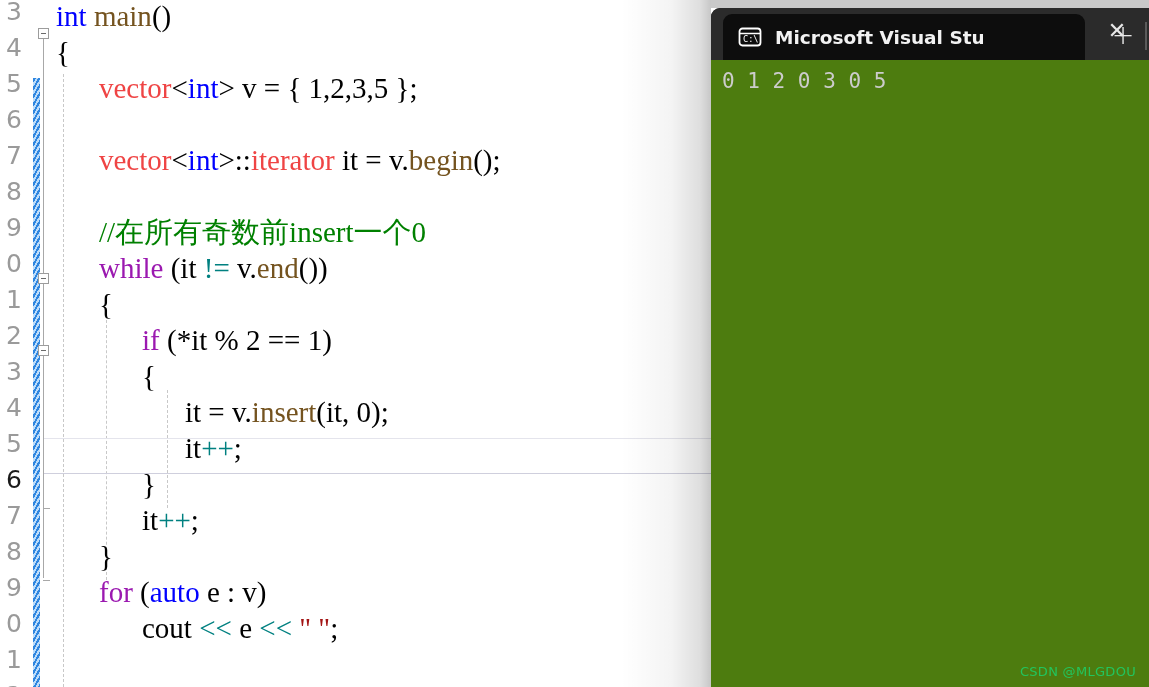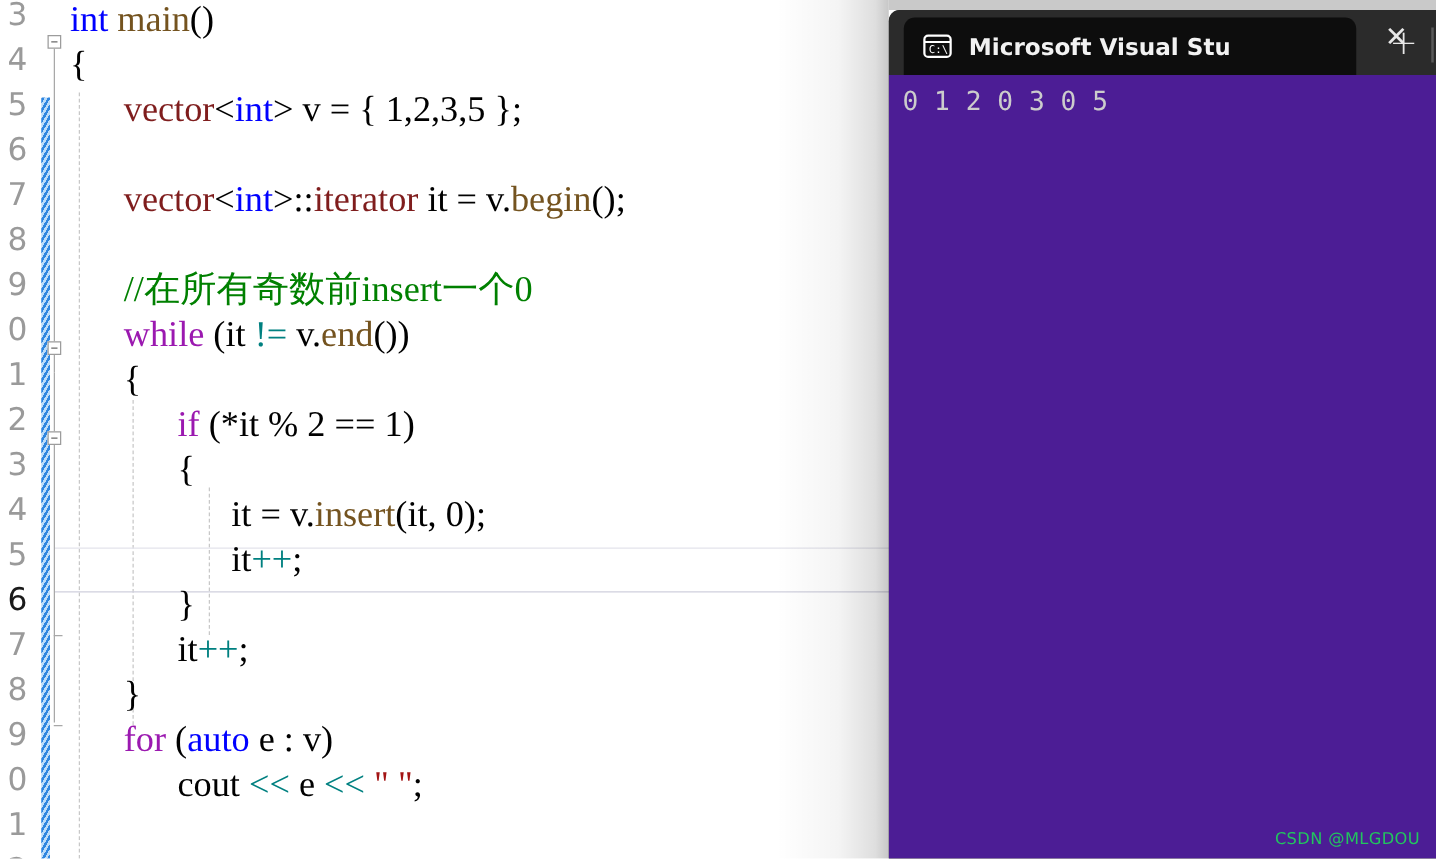--- a/index.html
+++ b/index.html
@@ -119,21 +119,21 @@
     height: 36px;
     border-top: 1px solid #e4e4ec;
     border-bottom: 1px solid #cfcfdd;
     box-sizing: border-box;
     background: transparent;
   }
 
   
   .t-key   { color: #0000ff; }  
   .t-ctl   { color: #9b19b0; }  
-  .t-type  { color: #7f1d1d; }  
+  .t-type  { color: #ef4444; }  
   .t-fn    { color: #74531f; }  
   .t-cmt   { color: #008000; }  
   .t-str   { color: #a31515; }  
   .t-op    { color: #008080; }  
   .t-plain { color: #000000; }
 
   
   .editor-shadow {
     position: absolute;
     top: 0;
@@ -217,21 +217,21 @@
   .tabsep {
     position: absolute;
     left: 434px; top: 14px;
     width: 2px; height: 28px;
     background: #5a5a5a;
   }
   .console-body {
     position: absolute;
     left: 0; top: 52px;
     width: 438px; height: 627px;
-    background: #4c1d95;
+    background: #4d7c0f;
     padding: 6px 0 0 11px;
     box-sizing: border-box;
     font-family: "DejaVu Sans Mono", monospace;
     font-size: 21px;
     line-height: 31px;
     color: #cccccc;
     white-space: pre;
     overflow: hidden;
   }
   .console-line { white-space: pre; }

